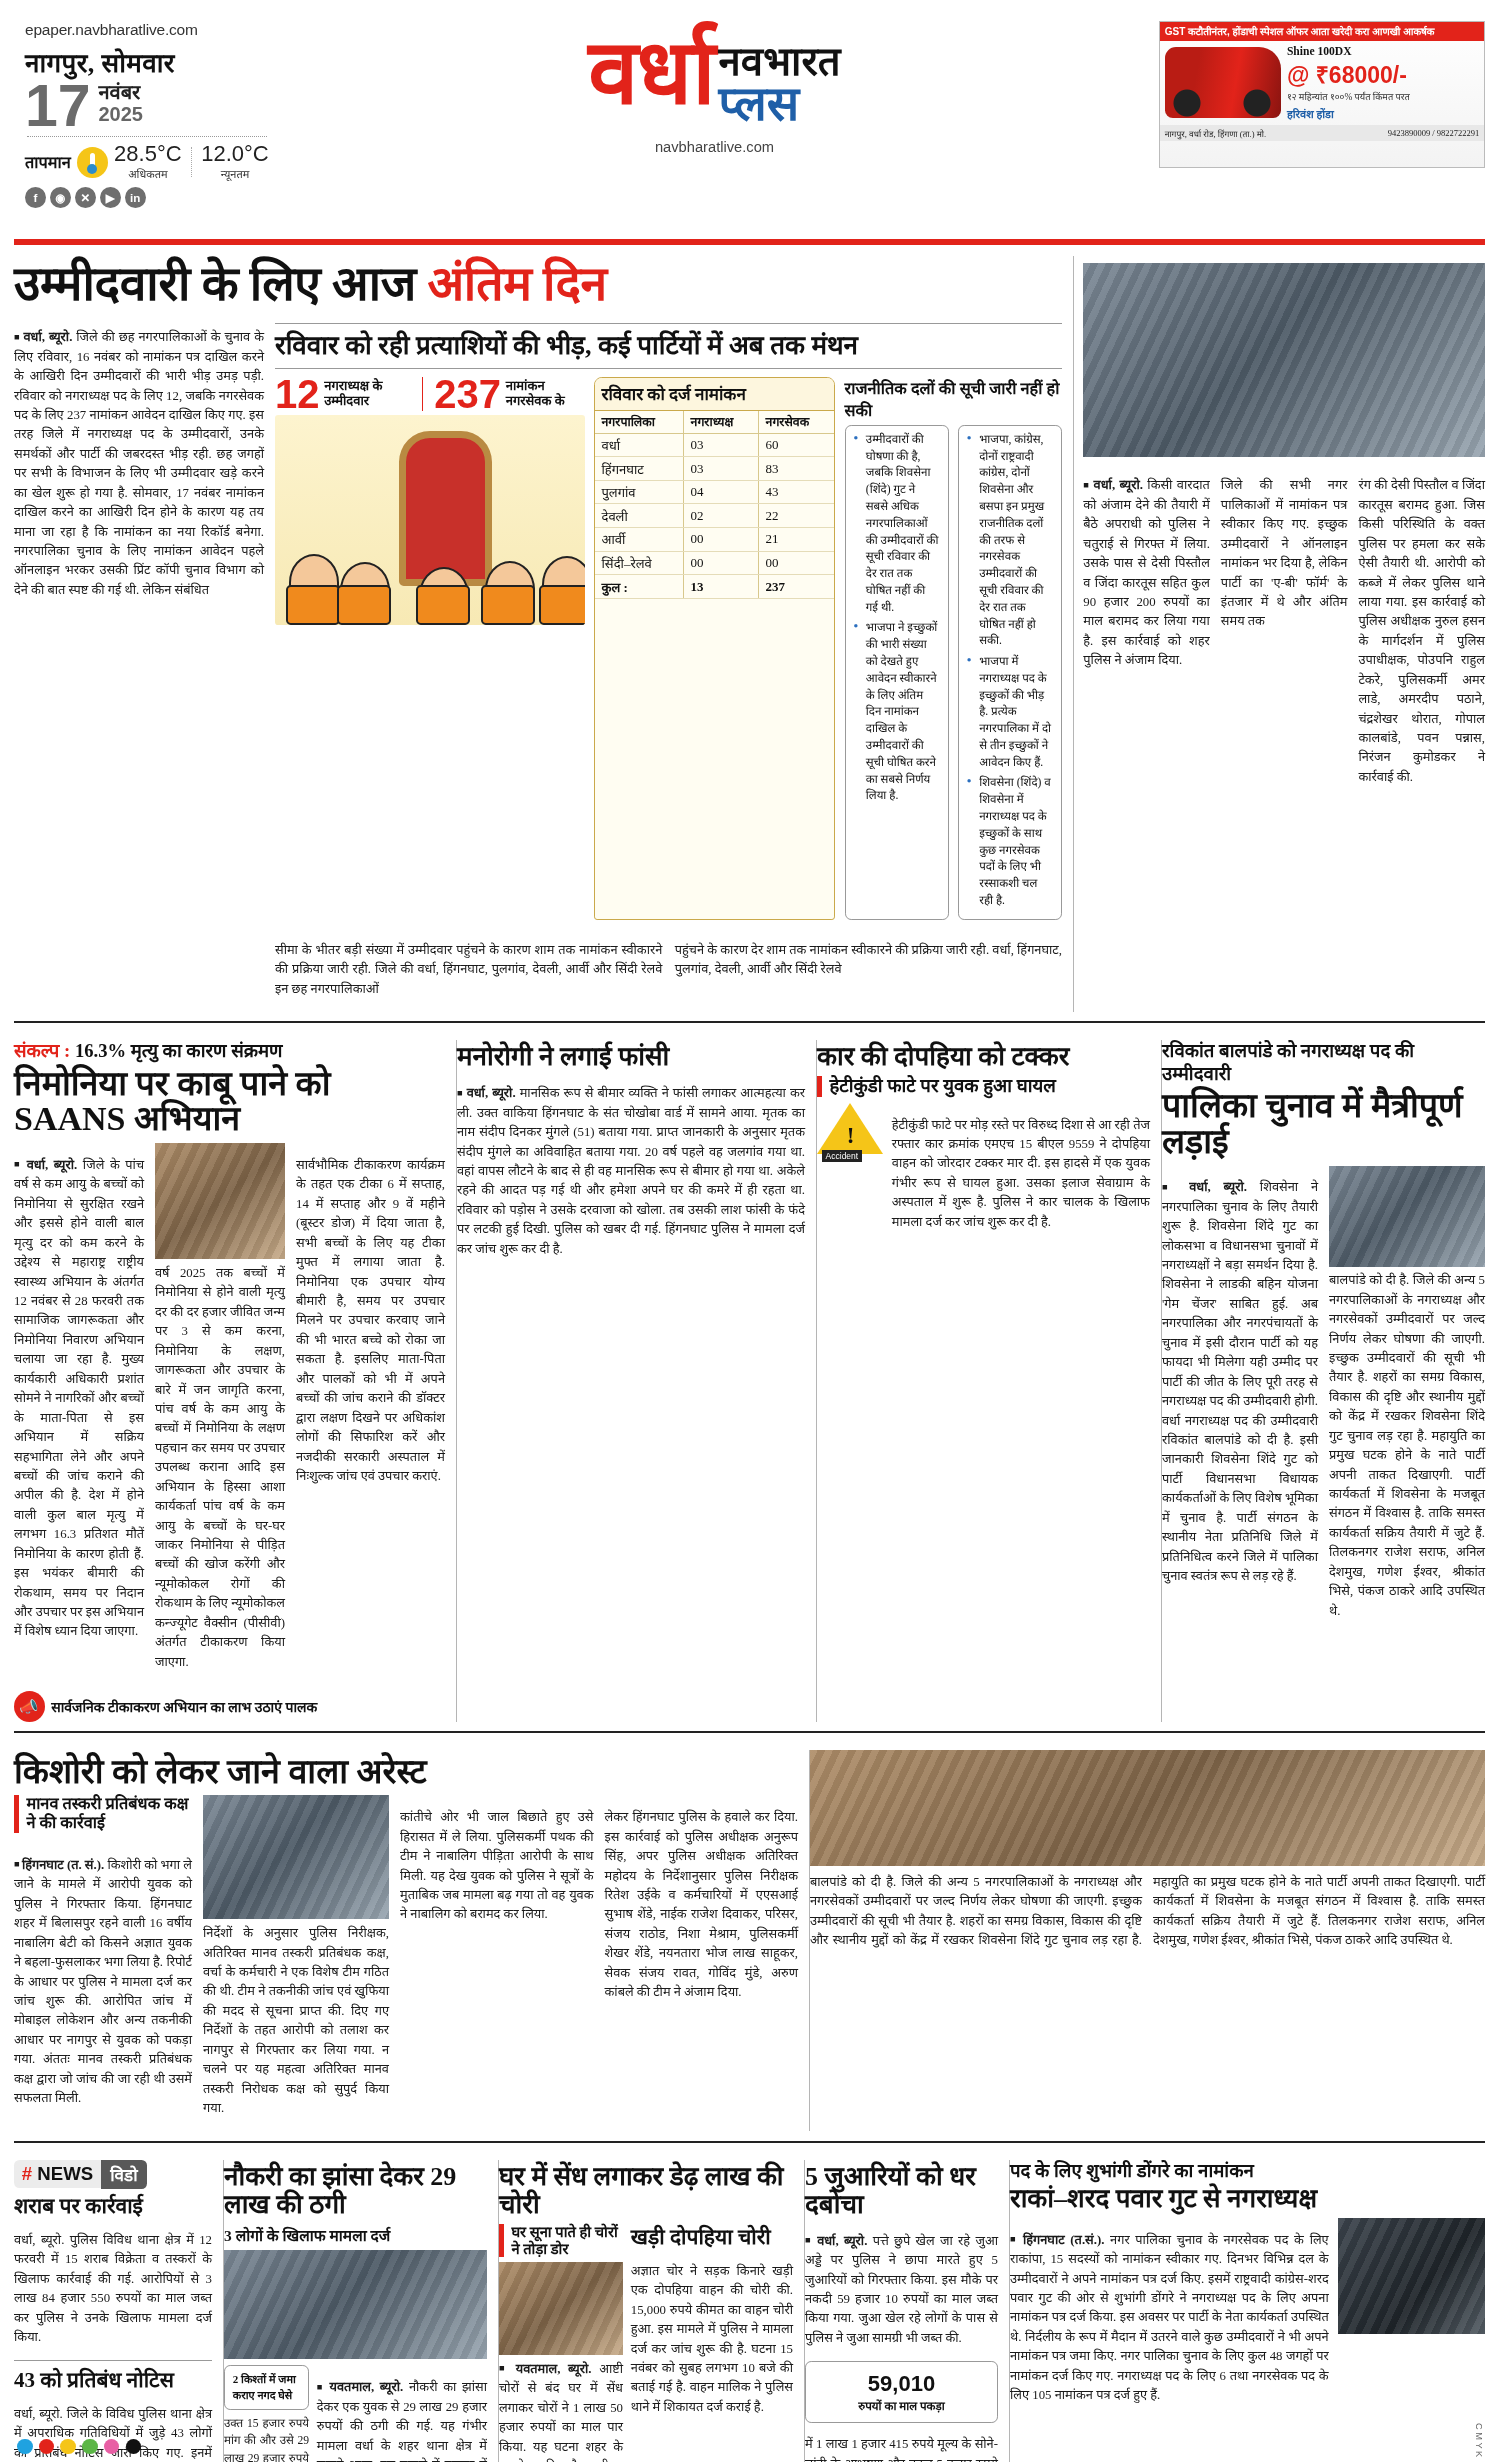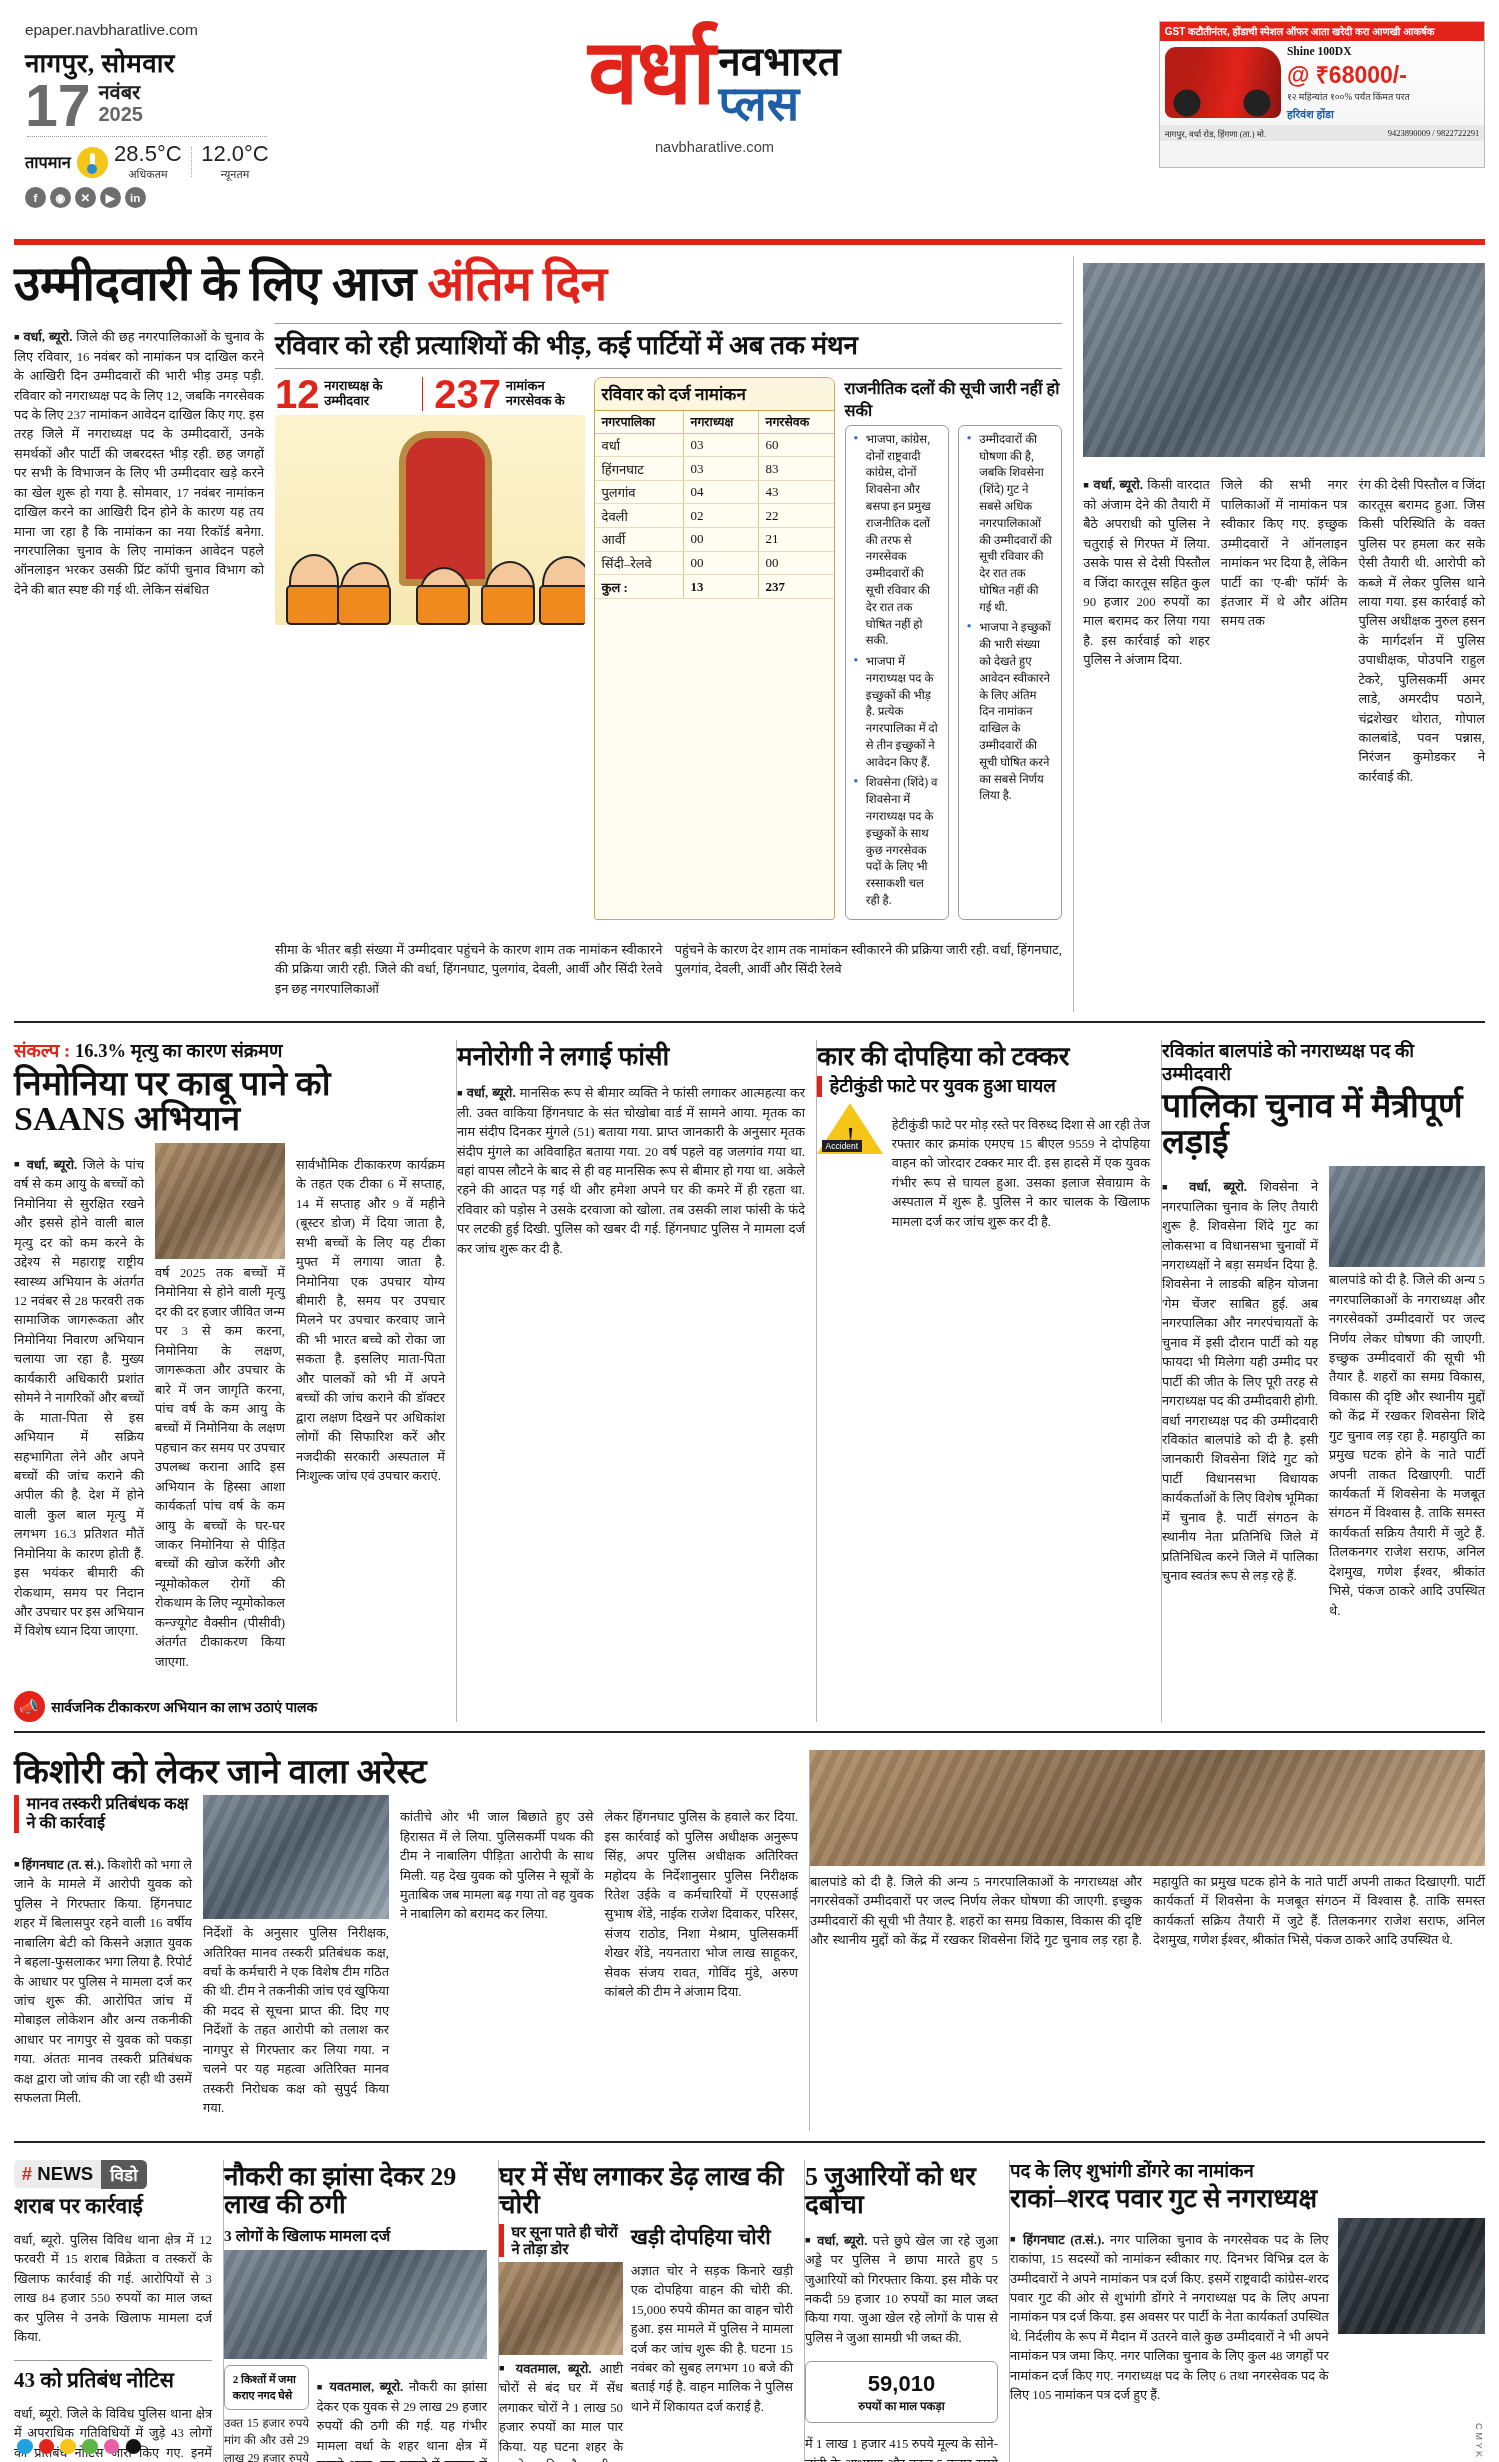--- a/index.html
+++ b/index.html
@@ -124,21 +124,21 @@
 
   .tagpill { display:inline-flex; align-items:center; font-family:"Liberation Sans",sans-serif; }
   .tagpill .a { background:#ececec; padding:3.1px 7.8px; font-weight:800; font-size:18.6px; border-radius:5.4px 0 0 5.4px; }
   .tagpill .a b { color:#e2231a; }
   .tagpill .b { background:#595959; color:#fff; padding:3.1px 9.3px; font-size:17px; font-weight:700; border-radius:0 5.4px 5.4px 0;
                 font-family:"Liberation Serif",serif; }
 
   .warn { width:67px; height:61px; position:relative; }
   .warn .tri { width:0;height:0;border-left:33px solid transparent;border-right:33px solid transparent;border-bottom:51px solid #f5c518; }
   .warn .tri::after{content:"!";position:absolute;left:50%;top:20px;transform:translateX(-50%);font-weight:800;font-size:23px;color:#111;}
-  .warn .lbl{position:absolute;bottom:12px;left:4.7px;background:#222;color:#fff;font-size:8.5px;padding:0.8px 3.9px;font-family:"Liberation Sans",sans-serif;}
+  .warn .lbl{position:absolute;bottom:2px;left:4.7px;background:#222;color:#fff;font-size:8.5px;padding:0.8px 3.9px;font-family:"Liberation Sans",sans-serif;}
 
   .lamp { width:56px;height:56px;border-radius:50%;background:#e2231a;color:#fff;display:flex;align-items:center;justify-content:center;font-size:26px;}
 
   .footer-dots { display:flex; gap:6.2px; padding:7.8px 1.6px 3.1px; }
   .fd { width:15.5px;height:15.5px;border-radius:50%; }
   .cmyk { font-family:"Liberation Sans",sans-serif; font-size:9.3px; color:#666; writing-mode:vertical-rl; }
 </style>
 </head>
 <body>
 
@@ -309,27 +309,27 @@
                       <td>237</td>
                     </tr>
                 </tbody>
               </table>
             </div>
 
             <div style="flex:1">
               <div style="font-size:16.3px;font-weight:800;margin-bottom:4.7px">राजनीतिक दलों की सूची जारी नहीं हो सकी</div>
               <div style="display:flex;gap:9.3px">
                 <div class="notebox" style="flex:1">
+                  <div class="li">उम्मीदवारों की घोषणा की है, जबकि शिवसेना (शिंदे) गुट ने सबसे अधिक नगरपालिकाओं की उम्मीदवारों की सूची रविवार की देर रात तक घोषित नहीं की गई थी.</div>
+                  <div class="li">भाजपा ने इच्छुकों की भारी संख्या को देखते हुए आवेदन स्वीकारने के लिए अंतिम दिन नामांकन दाखिल के उम्मीदवारों की सूची घोषित करने का सबसे निर्णय लिया है.</div>
+                </div>
+                <div class="notebox" style="flex:1">
                   <div class="li">भाजपा, कांग्रेस, दोनों राष्ट्रवादी कांग्रेस, दोनों शिवसेना और बसपा इन प्रमुख राजनीतिक दलों की तरफ से नगरसेवक उम्मीदवारों की सूची रविवार की देर रात तक घोषित नहीं हो सकी.</div>
                   <div class="li">भाजपा में नगराध्यक्ष पद के इच्छुकों की भीड़ है. प्रत्येक नगरपालिका में दो से तीन इच्छुकों ने आवेदन किए हैं.</div>
                   <div class="li">शिवसेना (शिंदे) व शिवसेना में नगराध्यक्ष पद के इच्छुकों के साथ कुछ नगरसेवक पदों के लिए भी रस्साकशी चल रही है.</div>
-                </div>
-                <div class="notebox" style="flex:1">
-                  <div class="li">उम्मीदवारों की घोषणा की है, जबकि शिवसेना (शिंदे) गुट ने सबसे अधिक नगरपालिकाओं की उम्मीदवारों की सूची रविवार की देर रात तक घोषित नहीं की गई थी.</div>
-                  <div class="li">भाजपा ने इच्छुकों की भारी संख्या को देखते हुए आवेदन स्वीकारने के लिए अंतिम दिन नामांकन दाखिल के उम्मीदवारों की सूची घोषित करने का सबसे निर्णय लिया है.</div>
                 </div>
               </div>
             </div>
           </div>
 
           <div style="display:flex;gap:12.4px;margin-top:7.8px">
             <p class="body-txt" style="flex:1">सीमा के भीतर बड़ी संख्या में उम्मीदवार पहुंचने के कारण शाम तक नामांकन स्वीकारने की प्रक्रिया जारी रही. जिले की वर्धा, हिंगनघाट, पुलगांव, देवली, आर्वी और सिंदी रेलवे इन छह नगरपालिकाओं</p>
             <p class="body-txt" style="flex:1">पहुंचने के कारण देर शाम तक नामांकन स्वीकारने की प्रक्रिया जारी रही. वर्धा, हिंगनघाट, पुलगांव, देवली, आर्वी और सिंदी रेलवे</p>
           </div>
         </div>

